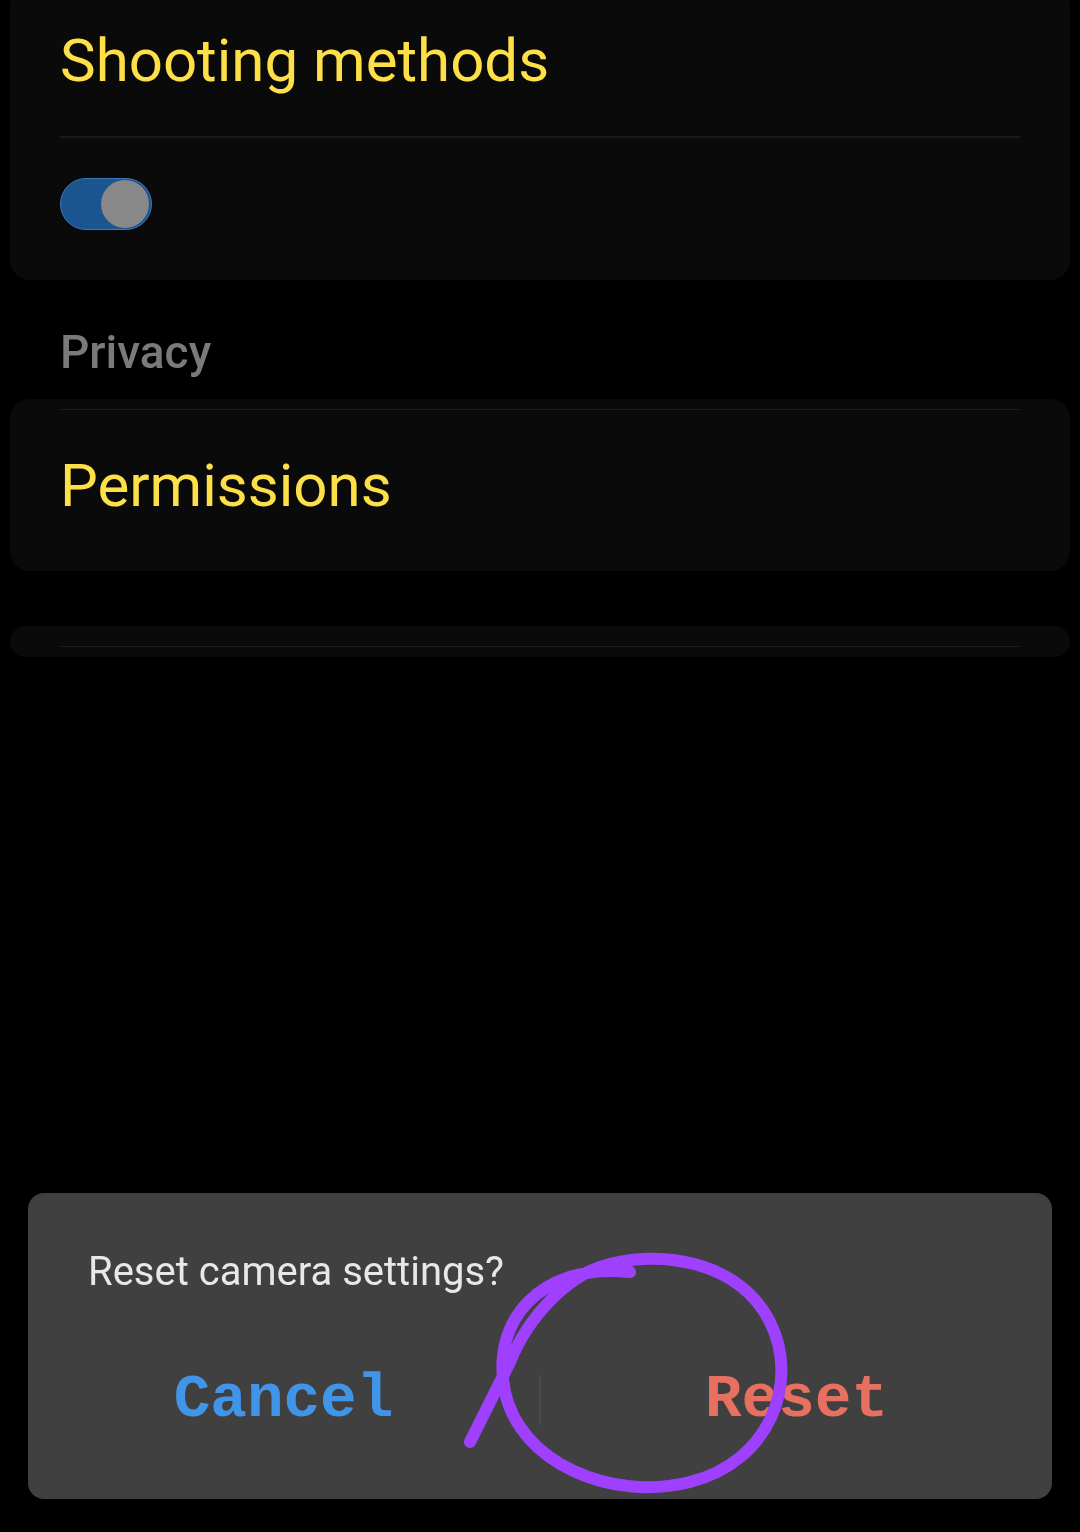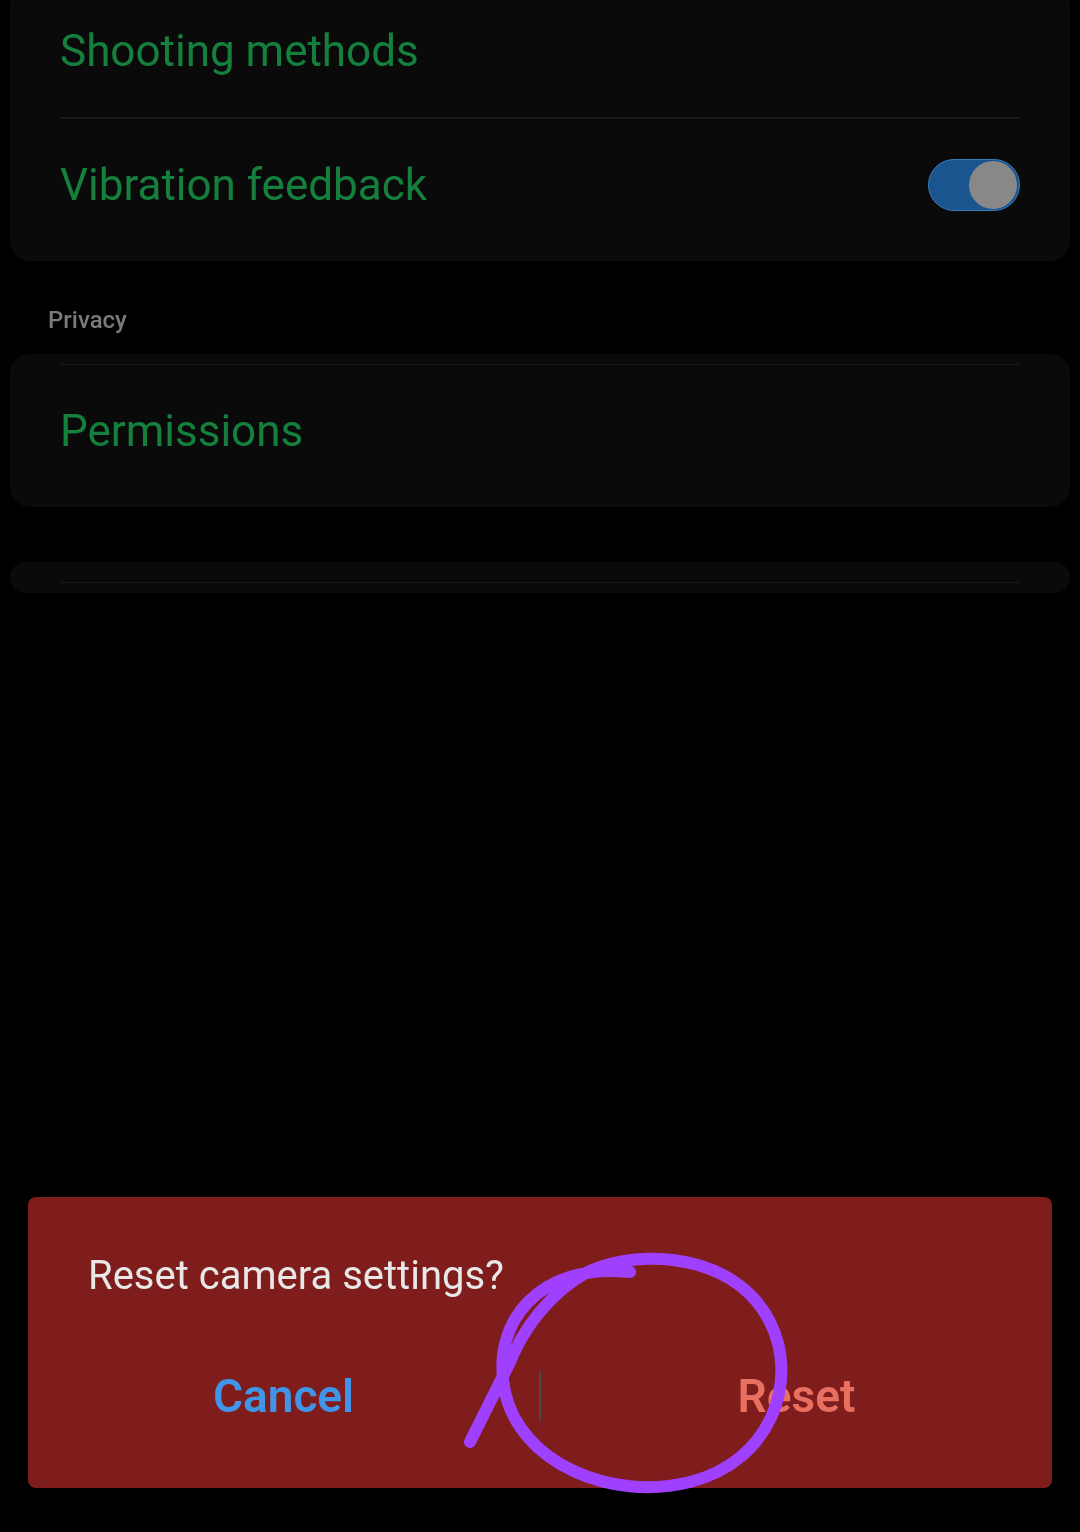--- a/index.html
+++ b/index.html
@@ -20,22 +20,22 @@
       border-radius: 20px;
       margin: 0 10px;
     }
     .settings-item {
       padding: 40px 50px;
       display: flex;
       align-items: center;
       justify-content: space-between;
     }
     .settings-item-label {
-      font-size: 44px;
-      color: #15803d;
+      font-size: 60px;
+      color: #fde047;
       font-weight: 400;
     }
     .divider {
       height: 1px;
       background: #1a1a1a;
       margin: 0 50px;
     }
     .toggle {
       width: 92px;
       height: 52px;
@@ -47,51 +47,52 @@
     .toggle-knob {
       width: 48px;
       height: 48px;
       background: #888888;
       border-radius: 50%;
       position: absolute;
       right: 2px;
       top: 1px;
     }
     .section-header {
-      font-size: 24px;
+      font-size: 46px;
       color: #7a7a7a;
-      padding: 45px 48px 20px;
+      padding: 45px 60px 20px;
       font-weight: 500;
     }
     .dialog {
       position: absolute;
-      bottom: 44px;
+      bottom: 33px;
       left: 28px;
       right: 28px;
-      background: #7f1d1d;
-      border-radius: 8px;
+      background: #404040;
+      border-radius: 16px;
       padding: 55px 0 45px;
     }
     .dialog-title {
       font-size: 40px;
       color: #e8e8e8;
       padding: 0 60px 50px;
       font-weight: 400;
     }
     .dialog-buttons {
       display: flex;
       position: relative;
     }
     .dialog-button {
       flex: 1;
       text-align: center;
-      font-size: 46px;
+      font-size: 61px;
       font-weight: 600;
       padding: 20px 7px;
       cursor: pointer;
+      font-family: Liberation Mono, monospace;
     }
     .dialog-button-cancel {
       color: #4195e8;
     }
     .dialog-button-reset {
       color: #e87060;
     }
     .dialog-divider {
       width: 2px;
       height: 50px;
@@ -106,21 +107,20 @@
 </head>
 <body>
 
 <div class="settings-panel" style="margin-top: -15px; padding-bottom: 10px;">
   <div class="settings-item">
     <span class="settings-item-label">Shooting methods</span>
   </div>
   <div class="divider"></div>
   <div class="divider"></div>
   <div class="settings-item">
-    <span class="settings-item-label">Vibration feedback</span>
     <div class="toggle">
       <div class="toggle-knob"></div>
     </div>
   </div>
 </div>
 
 <div class="section-header">Privacy</div>
 
 <div class="settings-panel" style="padding: 10px 0;">
   <div class="divider"></div>

